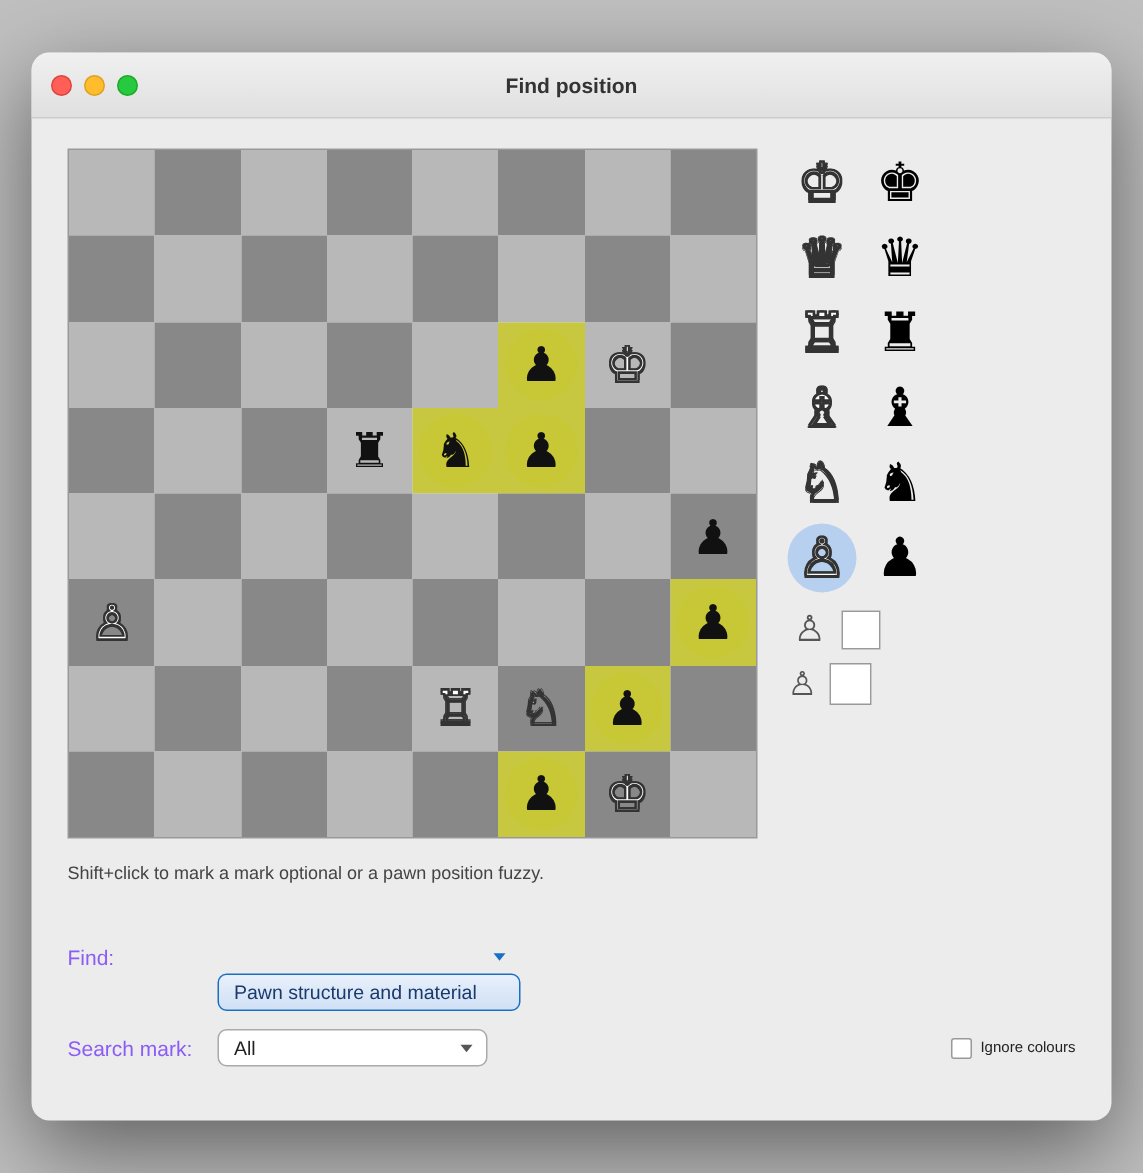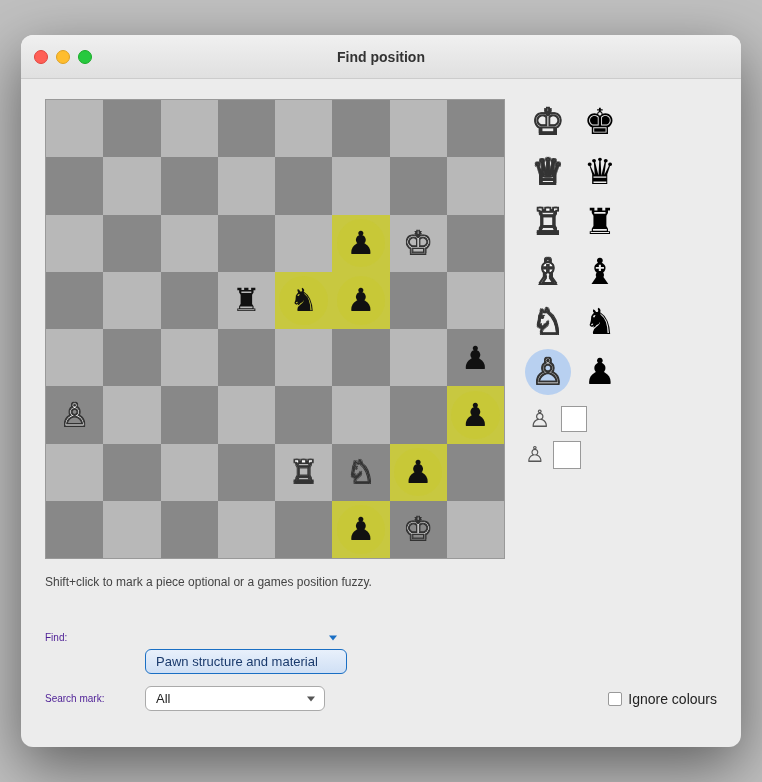--- a/index.html
+++ b/index.html
@@ -114,22 +114,22 @@
     .hint-text {
       font-size: 12px;
       color: #444;
     }
     .control-row {
       display: flex;
       align-items: center;
       gap: 10px;
     }
     .label {
-      font-size: 10px;
-      color: #4c1d95;
+      font-size: 14px;
+      color: #8b5cf6;
       min-width: 90px;
     }
     .select-control {
       appearance: none;
       -webkit-appearance: none;
       background: white;
       border: 1px solid #aaa;
       border-radius: 6px;
       padding: 4px 28px 4px 10px;
       font-size: 13px;
@@ -216,21 +216,21 @@
     }
     .checkbox {
       width: 14px;
       height: 14px;
       border: 1px solid #999;
       background: white;
       cursor: pointer;
       border-radius: 2px;
     }
     .ignore-label {
-      font-size: 14px;
+      font-size: 10px;
       color: #222;
     }
     .spacer { flex: 1; }
   </style>
 </head>
 <body>
 
 <div class="window">
   <div class="titlebar">
     <div class="traffic-lights">
@@ -382,21 +382,21 @@
             </div>
           </div>
         <div class="eraser-area">
           <span class="eraser-icon">♙</span>
           <div class="color-box"></div>
         </div>
       </div>
     </div>
 
     <div class="bottom-controls">
-      <span class="hint-text">Shift+click to mark a piece optional or a games position fuzzy.</span>
+      <span class="hint-text">Shift+click to mark a mark optional or a pawn position fuzzy.</span>
 
       <div class="control-row">
         <span class="label">Find:</span>
         <div class="select-wrapper select-wrapper-blue">
           <select class="select-control select-blue" id="find-select"><option value="Pawn structure and material">Pawn structure and material</option><option value="Exact position">Exact position</option><option value="Ignore colours">Ignore colours</option></select>
         </div>
       </div>
 
       <div class="control-row">
         <span class="label">Search mark:</span>

